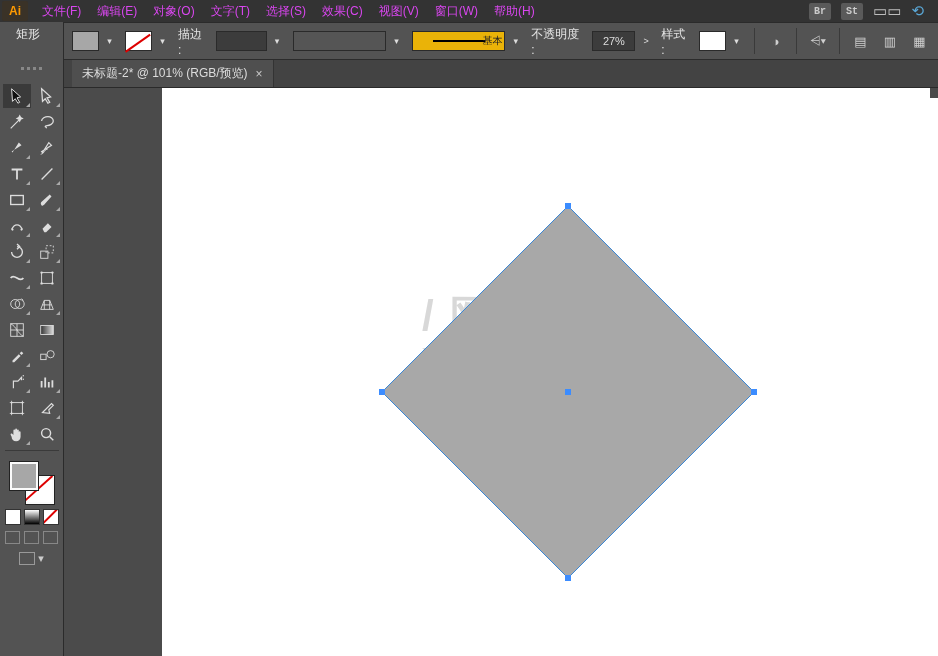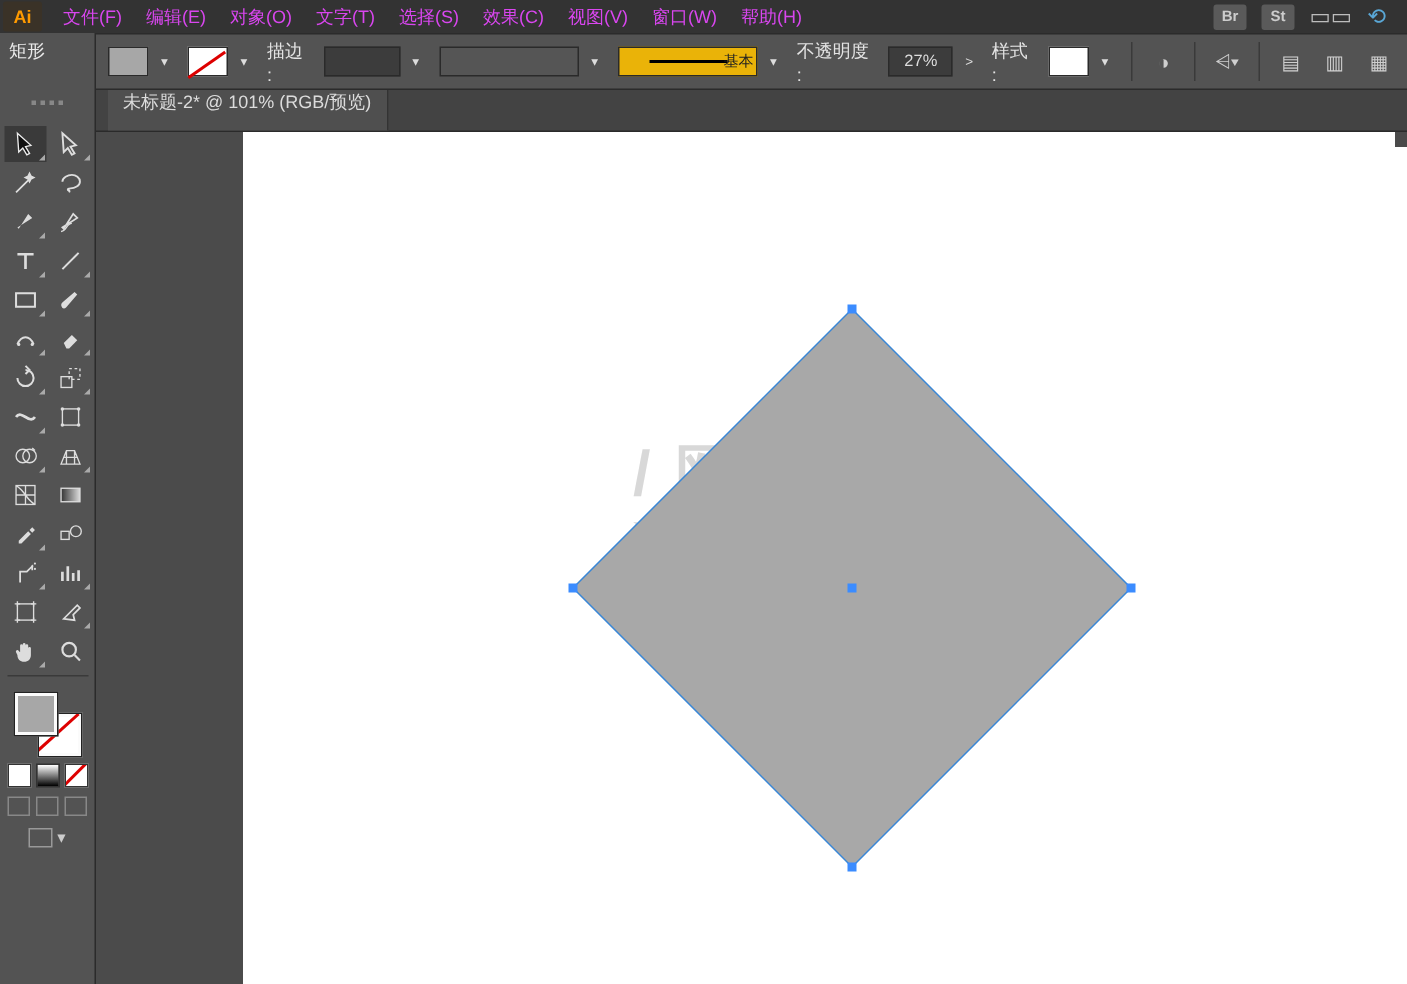--- a/index.html
+++ b/index.html
@@ -3,44 +3,44 @@
 <meta charset="utf-8">
 <style>
 * { margin: 0; padding: 0; box-sizing: border-box; font-family: "Microsoft YaHei", sans-serif; user-select: none; }
 body { background: #333; width: 938px; height: 656px; overflow: hidden; position: relative; }
 
 
 .menubar { height: 22px; background: #333333; display: flex; align-items: center; padding-left: 2px; gap: 0; }
 .ai-logo { width: 26px; height: 20px; background: #3a3227; color: #ff9a00; font-weight: 700; font-size: 12px; display: flex; align-items: center; justify-content: center; border-radius: 2px; margin-right: 6px; }
 .menu-item { color: #d946ef; font-size: 12px; padding: 3px 8px; cursor: default; }
 .menu-right { margin-left: auto; display: flex; align-items: center; gap: 10px; padding-right: 14px; }
-.menu-right .box { width: 22px; height: 17px; background: #5a5a5a; color: #ccc; font-size: 10px; font-weight: 700; display: flex; align-items: center; justify-content: center; border-radius: 2px; }
+.menu-right .box { width: 22px; height: 17px; background: #5a5a5a; color: #ccc; font-size: 10px; font-weight: 700; display: flex; align-items: center; justify-content: center; border-radius: 2px; font-family: Liberation Mono, monospace; }
 .menu-right .glyph { color: #bdbdbd; font-size: 15px; }
 
 
 .optionsbar { height: 38px; background: #535353; border-top: 1px solid #2b2b2b; border-bottom: 1px solid #2b2b2b; display: flex; align-items: center; padding: 0 8px; gap: 8px; }
 .opt-label { color: #e4e4e4; font-size: 12px; }
 .swatch { width: 28px; height: 20px; border: 1px solid #2a2a2a; display: inline-block; }
 .swatch.fill { background: #a7a7a7; }
 .swatch.stroke { background: #fff; position: relative; }
 .swatch.stroke::after { content: ''; position: absolute; left: -1px; top: 19px; width: 30px; height: 2px; background: #d00; transform: rotate(-35deg); transform-origin: left top; }
 .drop-caret { width: 10px; color: #ddd; font-size: 9px; }
 .opt-field { height: 20px; background: #3c3c3c; border: 1px solid #2a2a2a; display: inline-flex; align-items: center; padding: 0 4px; color: #ddd; font-size: 11px; }
 .stroke-preview { width: 96px; height: 20px; background: #eab308; border: 1px solid #2a2a2a; display: flex; align-items: center; justify-content: center; position: relative; }
 .stroke-preview .line { width: 52px; height: 2px; background: #000; }
 .stroke-preview .tag { position: absolute; right: 2px; font-size: 10px; color: #222; }
 .sep { width: 1px; height: 26px; background: #3a3a3a; margin: 0 2px; }
 .icon-btn { width: 22px; height: 20px; display: flex; align-items: center; justify-content: center; color: #cfcfcf; font-size: 13px; cursor: default; }
 
 
-.shapetab { position: absolute; left: 0; top: 22px; height: 38px; width: 64px; background: #535353; border-right: 1px solid #2b2b2b; color: #eaeaea; font-size: 12px; display: flex; align-items: flex-start; padding: 4px 6px; z-index: 3; }
+.shapetab { position: absolute; left: 0; top: 22px; height: 38px; width: 64px; background: #535353; border-right: 1px solid #2b2b2b; color: #eaeaea; font-size: 12px; display: flex; align-items: flex-start; padding: 4px 16px; z-index: 3; }
 
 
 .tabsrow { height: 28px; background: #434343; display: flex; align-items: stretch; padding-left: 72px; border-bottom: 1px solid #2a2a2a; }
-.doc-tab { background: #4f4f4f; color: #dcdcdc; font-size: 12px; display: flex; align-items: center; padding: 0 10px; gap: 8px; border-right: 1px solid #333; flex-direction: column; }
+.doc-tab { background: #4f4f4f; color: #dcdcdc; font-size: 12px; display: flex; align-items: center; padding: 0 10px; gap: 8px; border-right: 1px solid #333; }
 .close-x { color: #c8c8c8; font-size: 12px; }
 
 
 .toolbox { position: absolute; left: 0; top: 60px; width: 64px; bottom: 0; background: #535353; border-right: 1px solid #2b2b2b; display: flex; flex-direction: column; align-items: center; padding-top: 24px; z-index:2;}
 .tool-grip { position:absolute; top:3px; left:0; right:0; height:10px; display:flex; align-items:center; justify-content:center; gap:3px;}
 .tool-grip span{width:3px;height:3px;background:#888;}
 .tool-grid { display: grid; grid-template-columns: 28px 28px; gap: 2px 2px; }
 .tool { width: 28px; height: 24px; display: flex; align-items: center; justify-content: center; color: #dcdcdc; cursor: default; position: relative; }
 .tool.sel { background: #3a3a3a; }
 .tool svg { width: 18px; height: 18px; }

